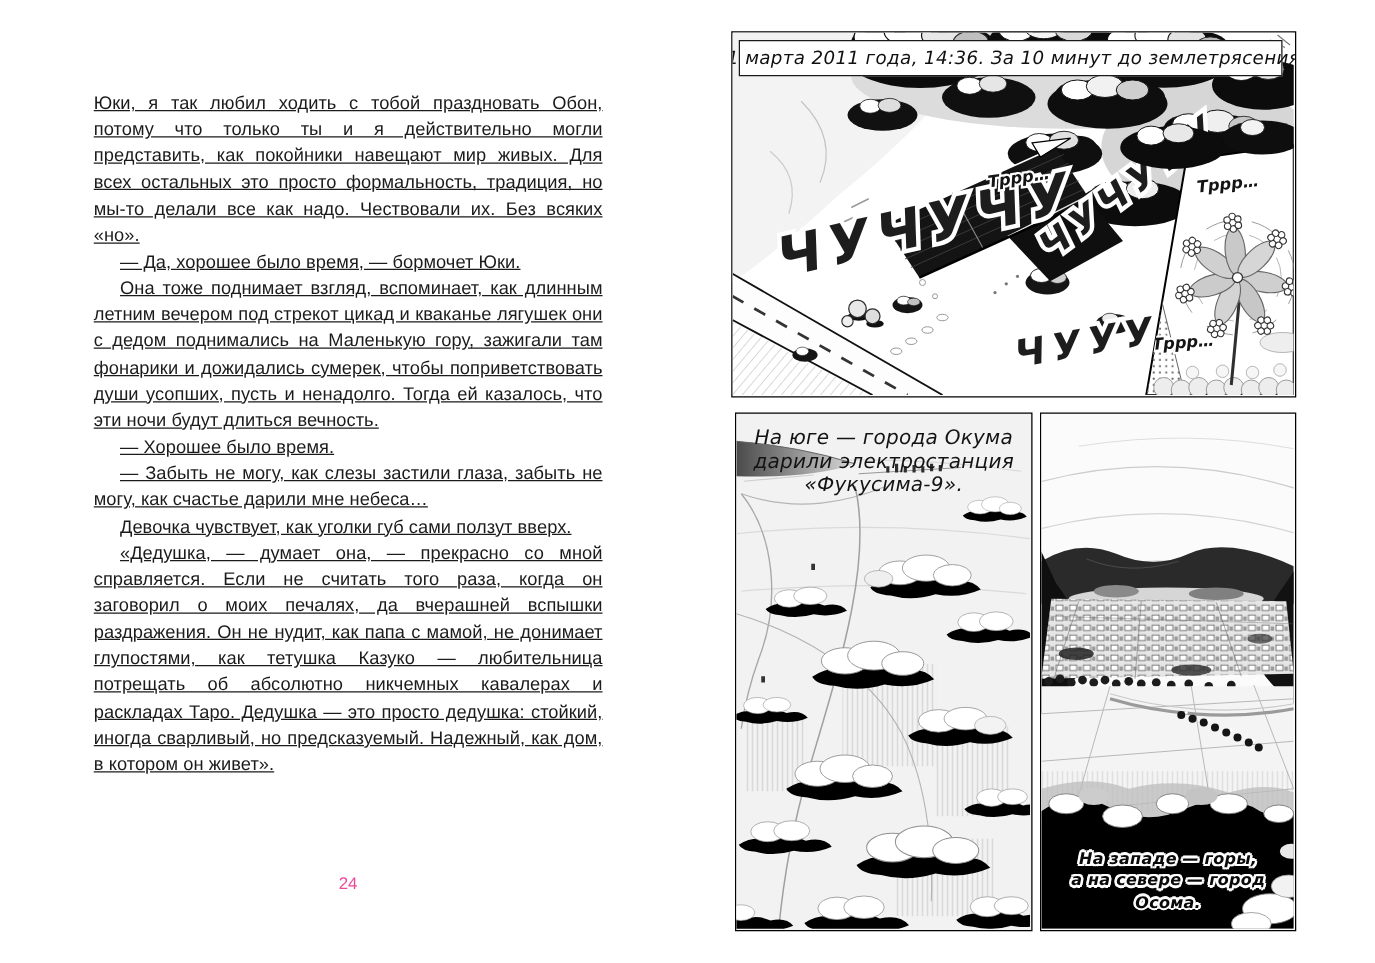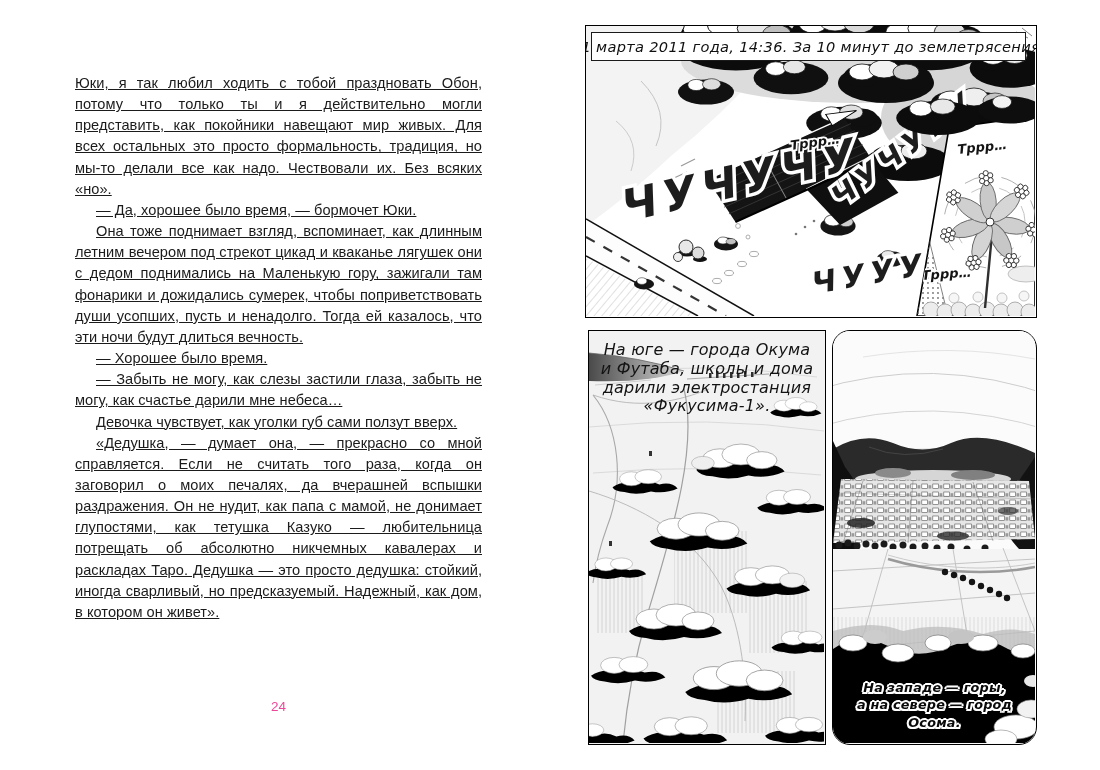--- a/index.html
+++ b/index.html
@@ -17,21 +17,21 @@
   .left-page p.first { text-indent:0; }
   .page-number {
     position:absolute; left:75px; top:699px; width:407px; text-align:center;
     font-size:13.5px; color:#ec4899;
   }
   
   .right-page { position:absolute; left:585px; top:25px; width:452px; height:720px; }
   .panel { position:absolute; box-sizing:border-box; border:1.6px solid #000; overflow:hidden; background:#fff; }
   #panel-top   { left:0;    top:0;     width:452px; height:293px; }
   #panel-south { left:3px;  top:305px; width:238px; height:415px; background:#f2f2f2; }
-  #panel-west  { left:247px;top:305px; width:205px; height:415px; background:#fbfbfb;border-radius:18px; }
+  #panel-west  { left:247px;top:305px; width:205px; height:415px; background:#fbfbfb; }
   svg.art { position:absolute; left:0; top:0; }
 
   .hand { font-family:"DejaVu Sans", sans-serif; font-style:italic; }
 
   .caption-box {
     position:absolute; left:5px; top:6px; width:435px; height:29px; z-index:6;
     background:#fff; border:1.2px solid #1a1a1a; box-sizing:border-box;
     display:flex; align-items:center; justify-content:center;
   }
   .caption-box span { font-size:14.6px; letter-spacing:0.3px; color:#101010; white-space:nowrap; }
@@ -476,23 +476,22 @@
         <ellipse cx="-14" cy="-7" rx="17" ry="10" fill="#fff" stroke="#8f8f8f" stroke-width="0.7"></ellipse>
         <ellipse cx="10" cy="-8" rx="17" ry="9" fill="#fff" stroke="#8f8f8f" stroke-width="0.7"></ellipse>
       </g>
       <g transform="translate(12,404) scale(0.7)">
         <path d="M-45,6 Q-30,-4 -12,2 Q5,-6 22,2 Q40,-2 48,8 Q30,16 10,12 Q-10,18 -28,13 Q-42,12 -45,6 Z" fill="#000"></path>
         <ellipse cx="-12" cy="-7" rx="16" ry="9" fill="#fff" stroke="#8f8f8f" stroke-width="0.7"></ellipse>
       </g>
     </svg>
     <div class="caption-south hand">
       <div>На юге — города Окума</div>
-      <div>и Футаба, школы и дома</div>
       <div>дарили электростанция</div>
-      <div>«Фукусима-1».</div>
+      <div>«Фукусима-9».</div>
     </div>
   </div>
 
   <div class="panel" id="panel-west">
     <svg class="art" width="202" height="412" viewBox="0 0 202 412">
       <defs>
         <pattern id="town" width="11" height="8" patternUnits="userSpaceOnUse">
           <rect width="11" height="8" fill="#e6e6e6"></rect>
           <rect x="0.8" y="1" width="5.5" height="4.5" fill="#ffffff" stroke="#555" stroke-width="0.6"></rect>
           <rect x="7.5" y="2.2" width="2.8" height="3.4" fill="#9a9a9a"></rect>

